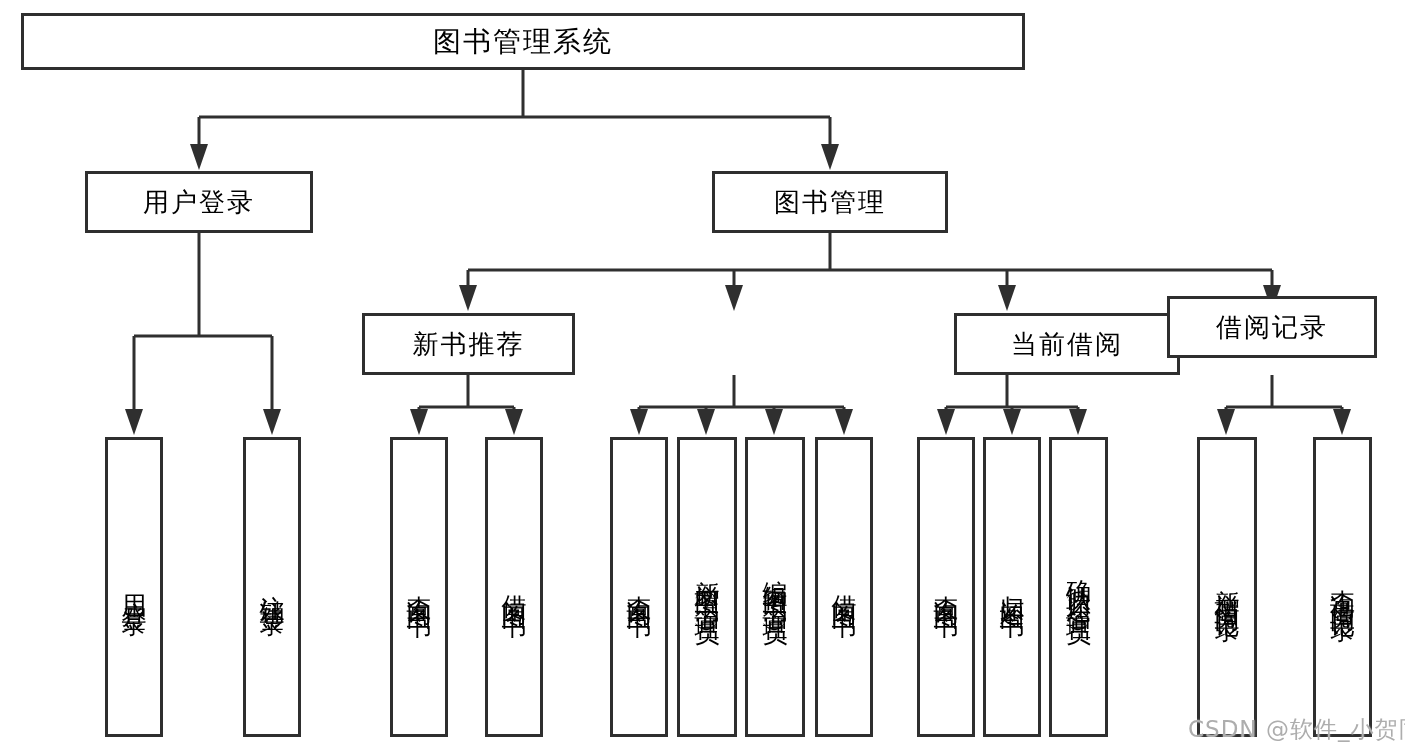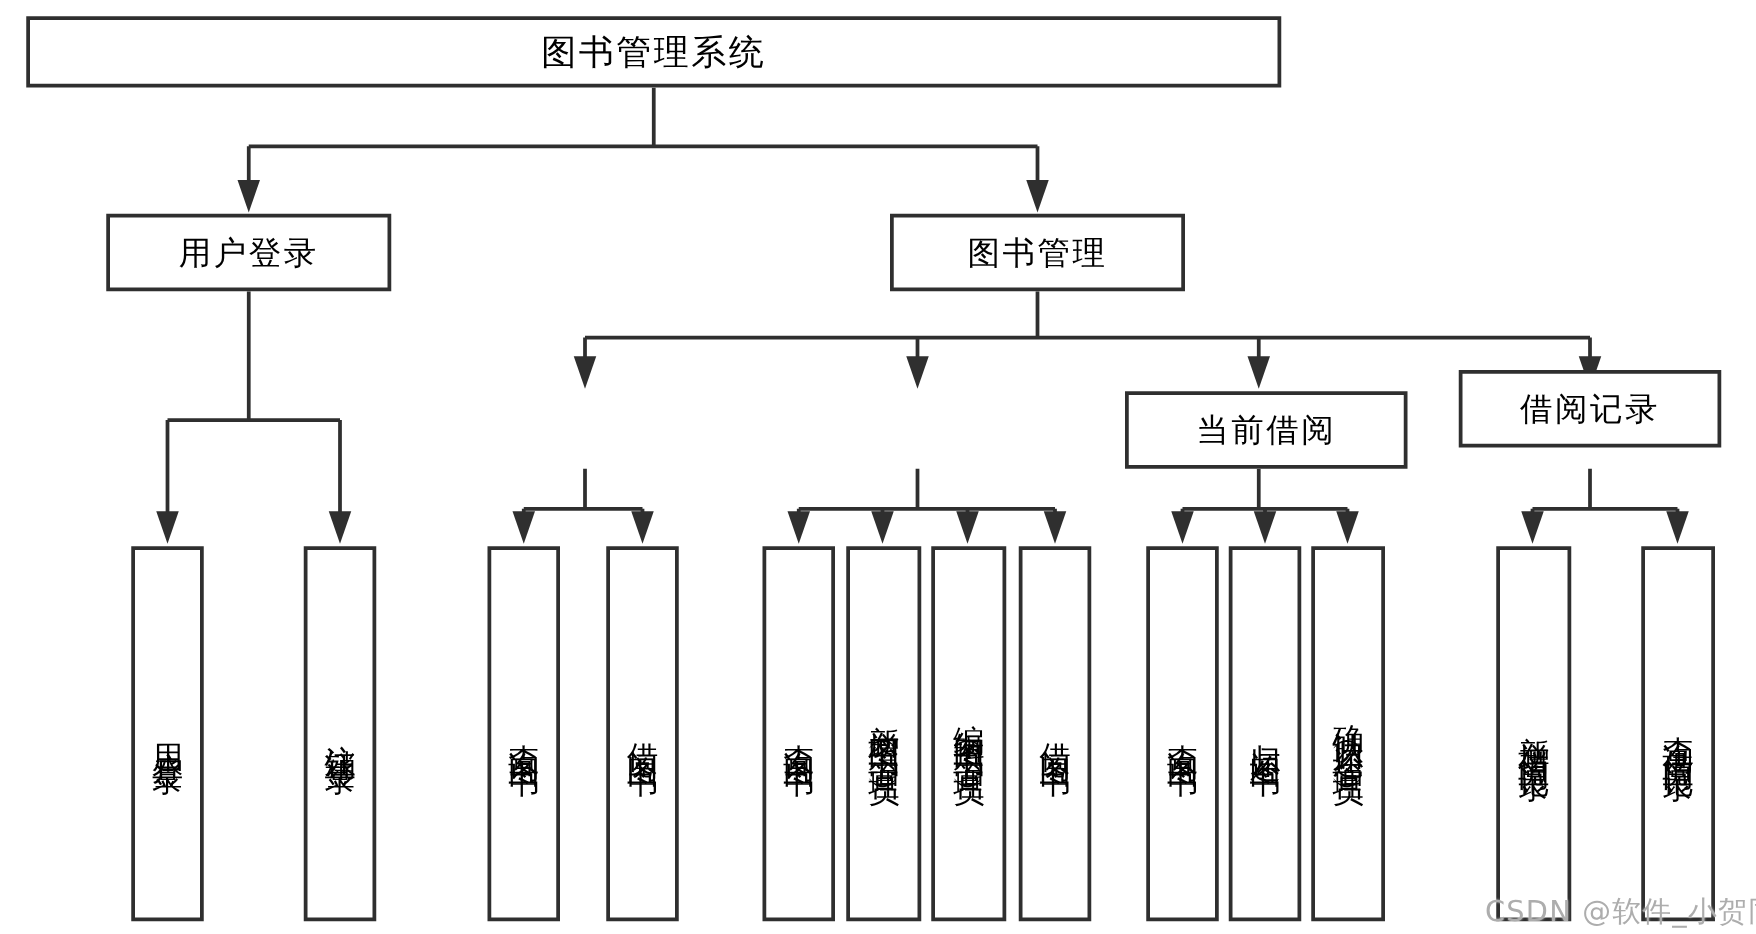--- a/index.html
+++ b/index.html
@@ -87,21 +87,22 @@
       <polygon points="1217,409 1235,409 1226,435"></polygon>
       <polygon points="1333,409 1351,409 1342,435"></polygon>
     </g>
   </svg>
 
   <div class="box h root" style="left:21px; top:13px; width:1004px; height:57px">图书管理系统</div>
 
   <div class="box h" style="left:85px; top:171px; width:228px; height:62px">用户登录</div>
   <div class="box h" style="left:712px; top:171px; width:236px; height:62px">图书管理</div>
 
-  <div class="box h" style="left:900px; top:313px; width:226px; height:62px">当前借阅</div>
+  <div class="box h" style="left:362px; top:313px; width:213px; height:62px">新书推荐</div>
+  <div class="box h" style="left:954px; top:313px; width:226px; height:62px">当前借阅</div>
   <div class="box h" style="left:1167px; top:296px; width:210px; height:62px">借阅记录</div>
 
   <div class="box v" style="left:105px; top:437px; width:58px; height:300px">用户登录</div>
   <div class="box v" style="left:243px; top:437px; width:58px; height:300px">注销登录</div>
 
   <div class="box v" style="left:390px; top:437px; width:58px; height:300px">查询图书</div>
   <div class="box v" style="left:485px; top:437px; width:58px; height:300px">借阅图书</div>
 
   <div class="box v" style="left:610px; top:437px; width:58px; height:300px">查询图书</div>
   <div class="box v" style="left:677px; top:437px; width:60px; height:300px">新增图书（管理员）</div>

